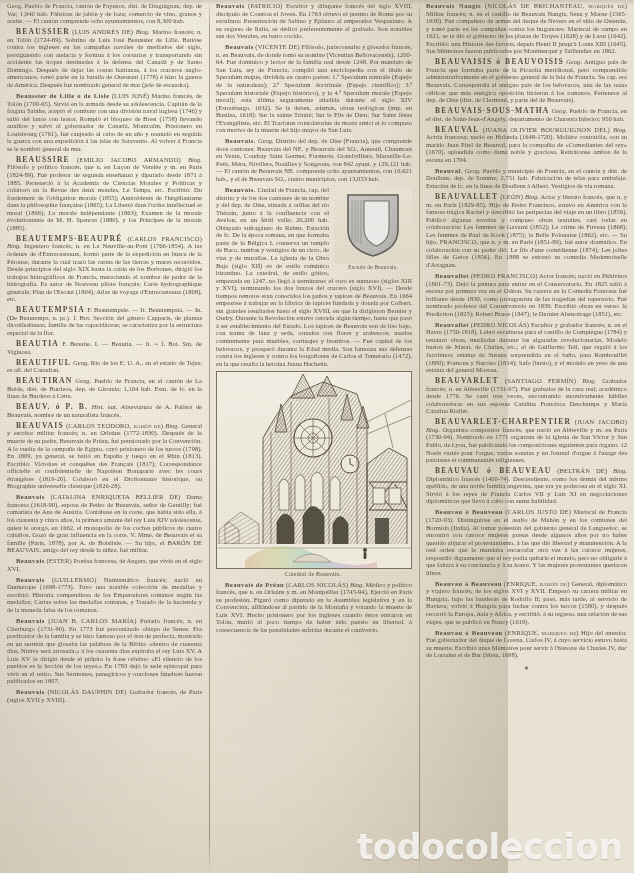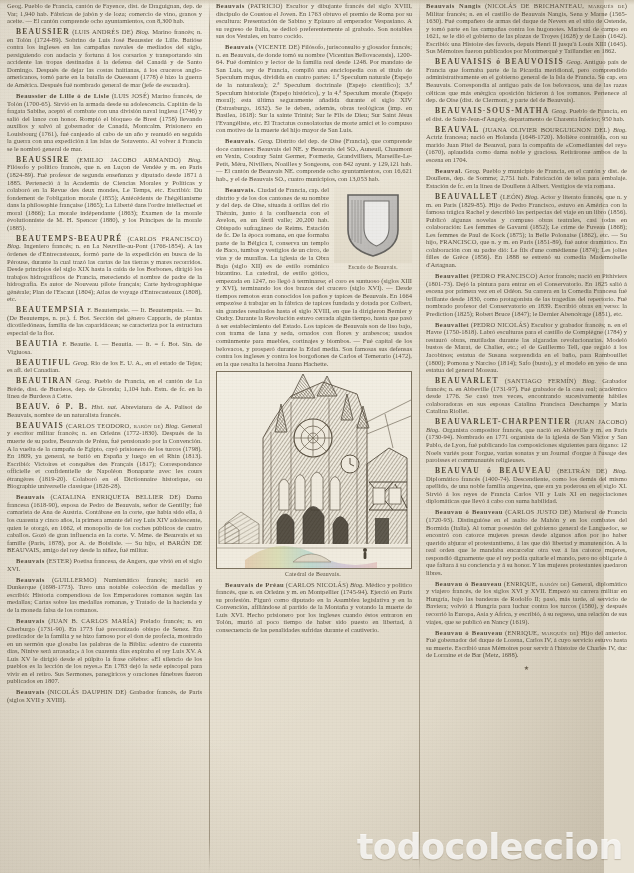--- a/index.html
+++ b/index.html
@@ -3,21 +3,21 @@
 <meta charset="utf-8">
 <style>
   html,body{margin:0;padding:0;}
   body{
     width:634px;height:873px;overflow:hidden;
     background:#e8e2d4;
     font-family:"Liberation Serif", serif;
     color:#4a4336;
   }
   #page{
-    position:relative;width:604px;height:873px;
+    position:relative;width:508px;height:873px;
     background:
       radial-gradient(ellipse at 30% 20%, rgba(255,252,242,.55), rgba(0,0,0,0) 60%),
       linear-gradient(100deg,#ece6d9 0%,#e6dfd0 35%,#e3dccc 60%,#dcd4c3 100%);
     box-sizing:border-box;
   }
   
   #grain{
     position:absolute;inset:0;pointer-events:none;opacity:.40;
     background-image:
       repeating-linear-gradient(0deg, rgba(120,108,84,.055) 0px, rgba(120,108,84,.055) 1px, rgba(0,0,0,0) 1px, rgba(0,0,0,0) 3px),

